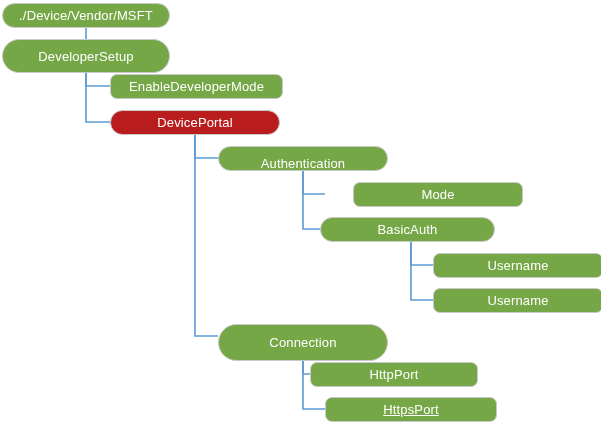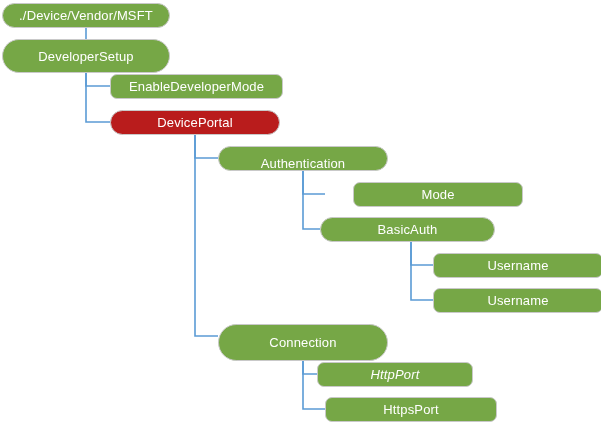--- a/index.html
+++ b/index.html
@@ -100,21 +100,21 @@
       </div>
       <div class="node rect" style="left: 433px; top: 253px; width: 170px; height: 25px; background: rgb(118, 167, 70); border-color: rgb(201, 201, 201); color: rgb(255, 255, 255);">
         <span class="node-label">Username</span>
       </div>
       <div class="node rect" style="left: 433px; top: 288px; width: 170px; height: 25px; background: rgb(118, 167, 70); border-color: rgb(201, 201, 201); color: rgb(255, 255, 255);">
         <span class="node-label">Username</span>
       </div>
       <div class="node rounded" style="left: 218px; top: 324px; width: 170px; height: 37px; background: rgb(118, 167, 70); border-color: rgb(201, 201, 201); color: rgb(255, 255, 255);">
         <span class="node-label">Connection</span>
       </div>
-      <div class="node rect" style="left: 317px; top: 362px; width: 156px; height: 25px; background: rgb(118, 167, 70); border-color: rgb(201, 201, 201); color: rgb(255, 255, 255); font-style: italic;">
+      <div class="node rect" style="left: 310px; top: 362px; width: 168px; height: 25px; background: rgb(118, 167, 70); border-color: rgb(201, 201, 201); color: rgb(255, 255, 255);">
         <span class="node-label">HttpPort</span>
       </div>
-      <div class="node rect" style="left: 325px; top: 397px; width: 172px; height: 25px; background: rgb(118, 167, 70); border-color: rgb(201, 201, 201); color: rgb(255, 255, 255);">
+      <div class="node rect" style="left: 325px; top: 397px; width: 172px; height: 25px; background: rgb(118, 167, 70); border-color: rgb(201, 201, 201); color: rgb(255, 255, 255); text-decoration: underline;">
         <span class="node-label">HttpsPort</span>
       </div>
     </div>
 
 </div>
 
 </body></html>

